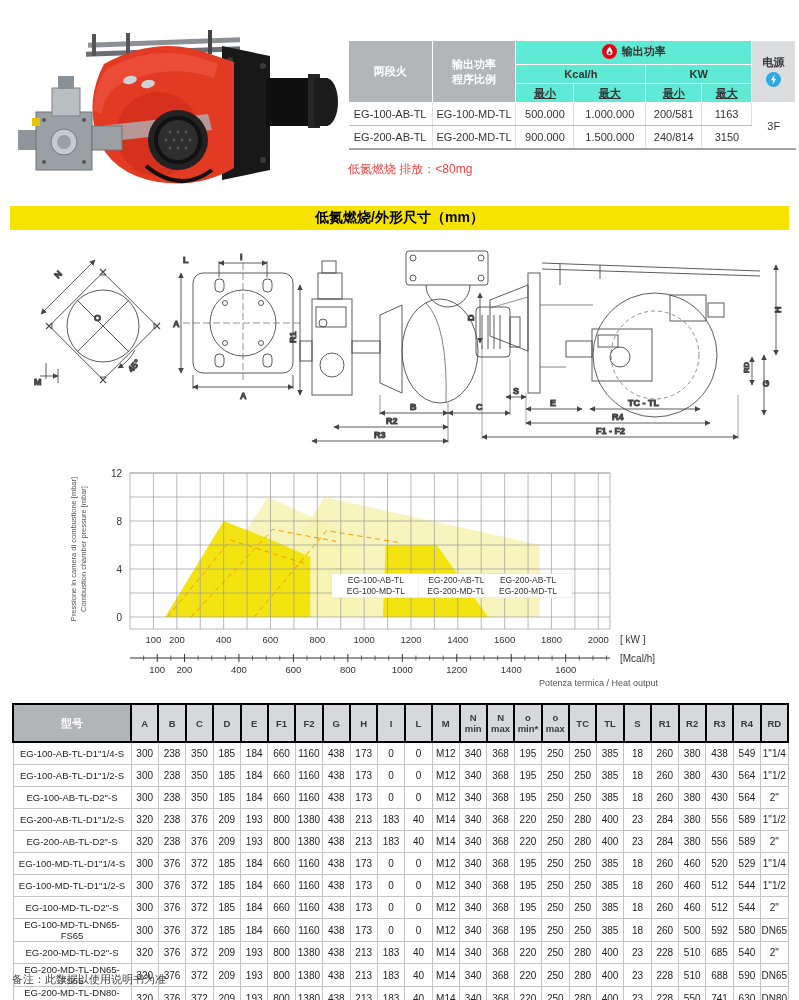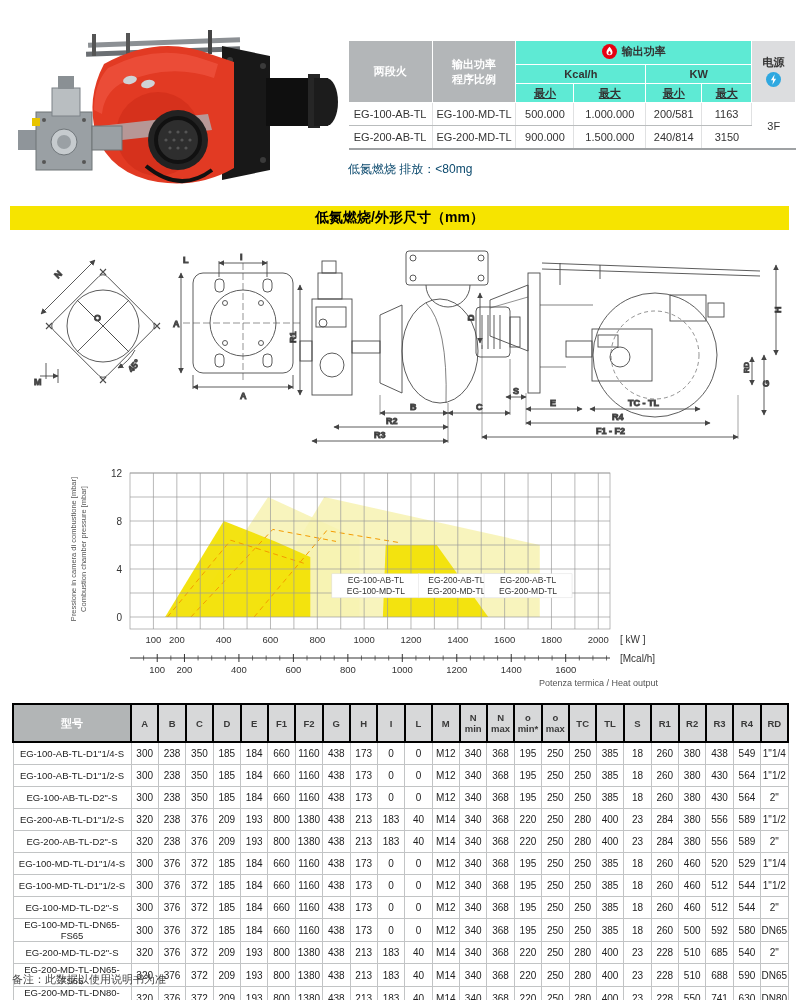--- a/index.html
+++ b/index.html
@@ -14,21 +14,21 @@
   table.spec{border-collapse:collapse;width:448px;font-size:11px;text-align:center;}
   table.spec th,table.spec td{padding:0;}
   .gh{background:#b3b6b8;color:#fff;font-weight:bold;border:1px solid #fff;}
   .lh{background:#5eead4;color:#333;font-weight:bold;border:1px solid #fff;}
   .ph{background:#dcdddf;color:#333;font-weight:bold;border:1px solid #fff;}
   table.spec td{background:#fff;border-bottom:1px solid #b9bcbd;border-right:1px solid #e0e1e2;height:22px;color:#333;}
   table.spec tr td:last-child{border-right:none;}
   table.spec{border-bottom:2px solid #9fa2a4;}
   .hrow1{height:24px;} .hrow2{height:19px;} .hrow3{height:19px;text-decoration:underline;}
   .flame-wrap{display:inline-flex;align-items:center;gap:5px;justify-content:center;}
-  .emissions{margin-top:9px;font-size:12px;color:#0c4a6e;line-height:20px;text-align:left;}
+  .emissions{margin-top:9px;font-size:12px;color:#ef4444;line-height:20px;text-align:left;}
   
   .banner{position:absolute;left:10px;top:206px;width:779px;height:24px;background:#F6E400;
     display:flex;align-items:center;justify-content:center;font-size:14px;font-weight:bold;color:#000;}
   
   .drawings{position:absolute;left:0;top:243px;width:799px;height:212px;}
   .drawings svg text{font-family:"Liberation Sans","DejaVu Sans",sans-serif;font-weight:bold;fill:#222;}
   
   .chart{position:absolute;left:0;top:457px;width:799px;height:242px;}
   .chart svg text{font-family:"Liberation Sans","DejaVu Sans",sans-serif;}
   

